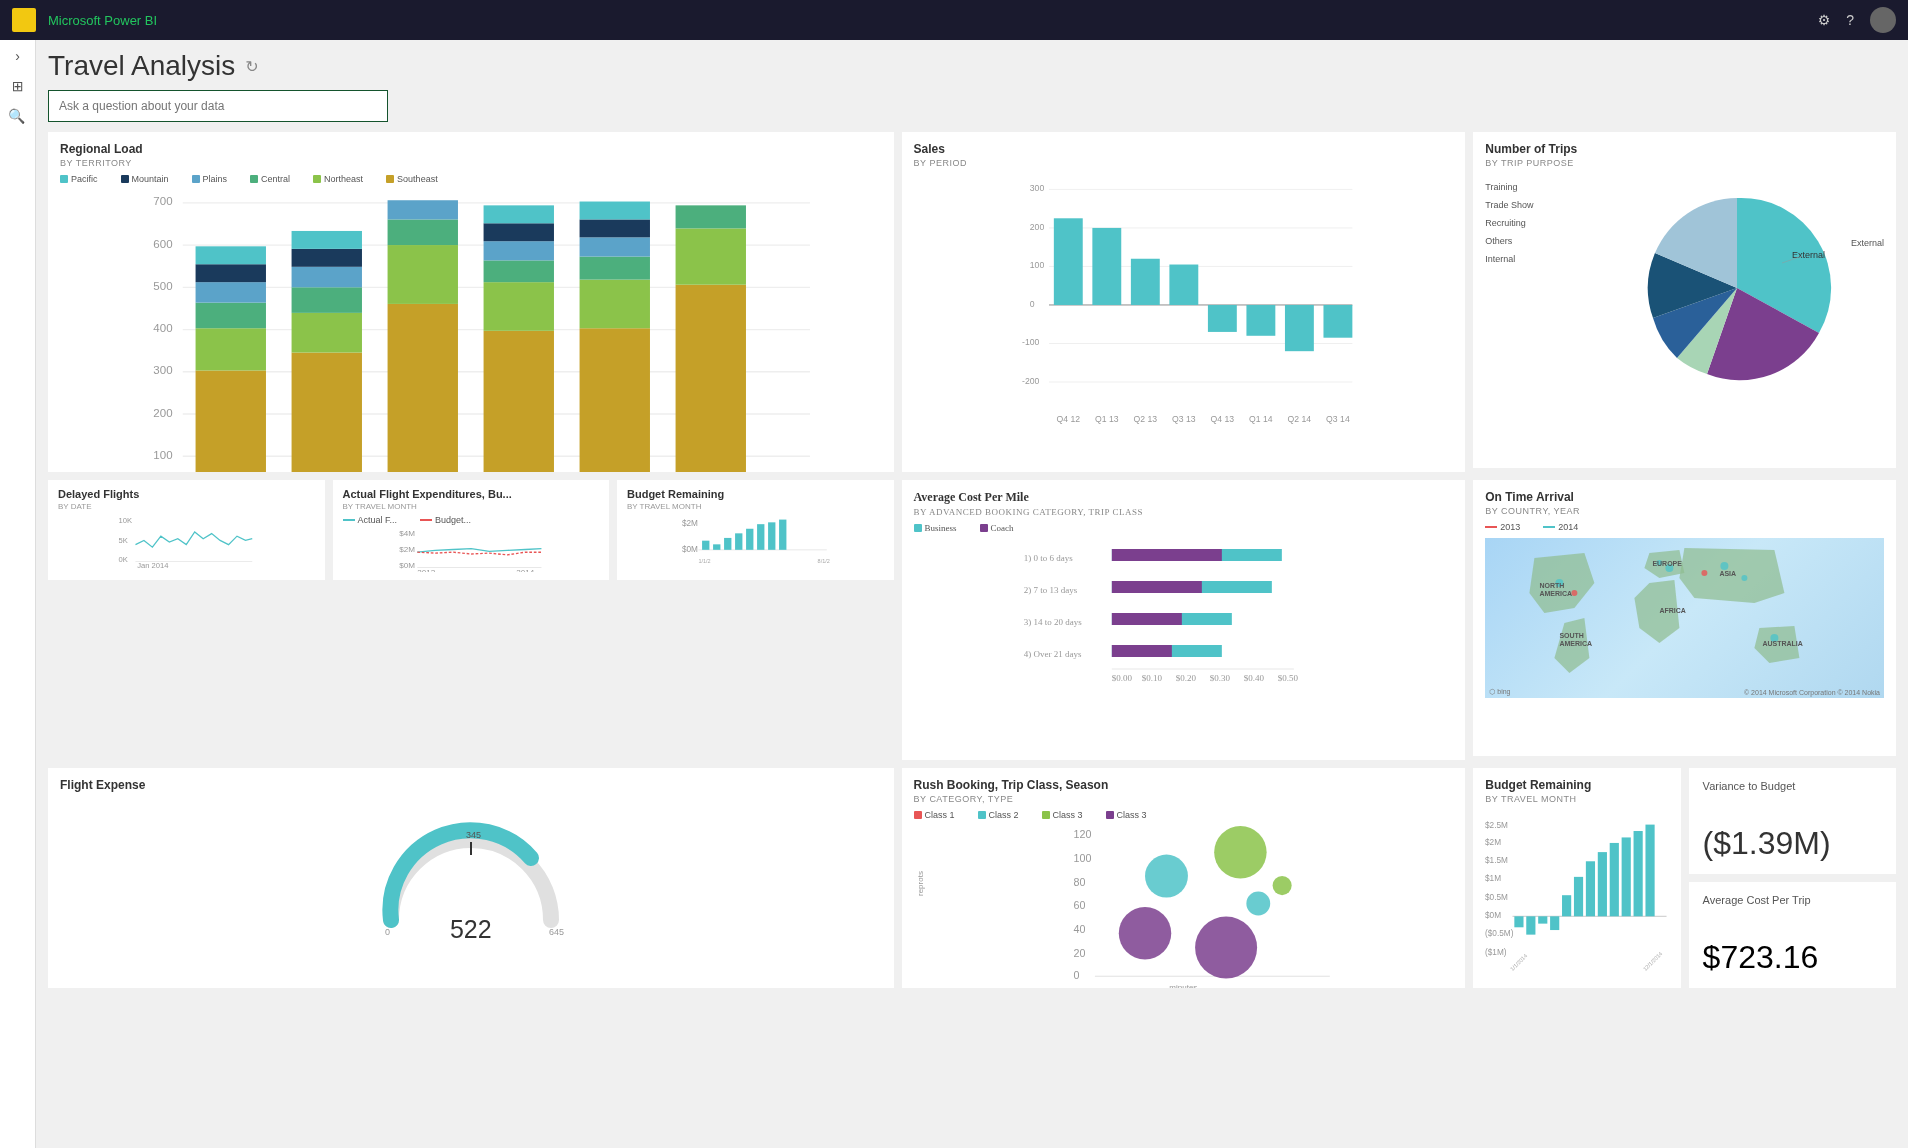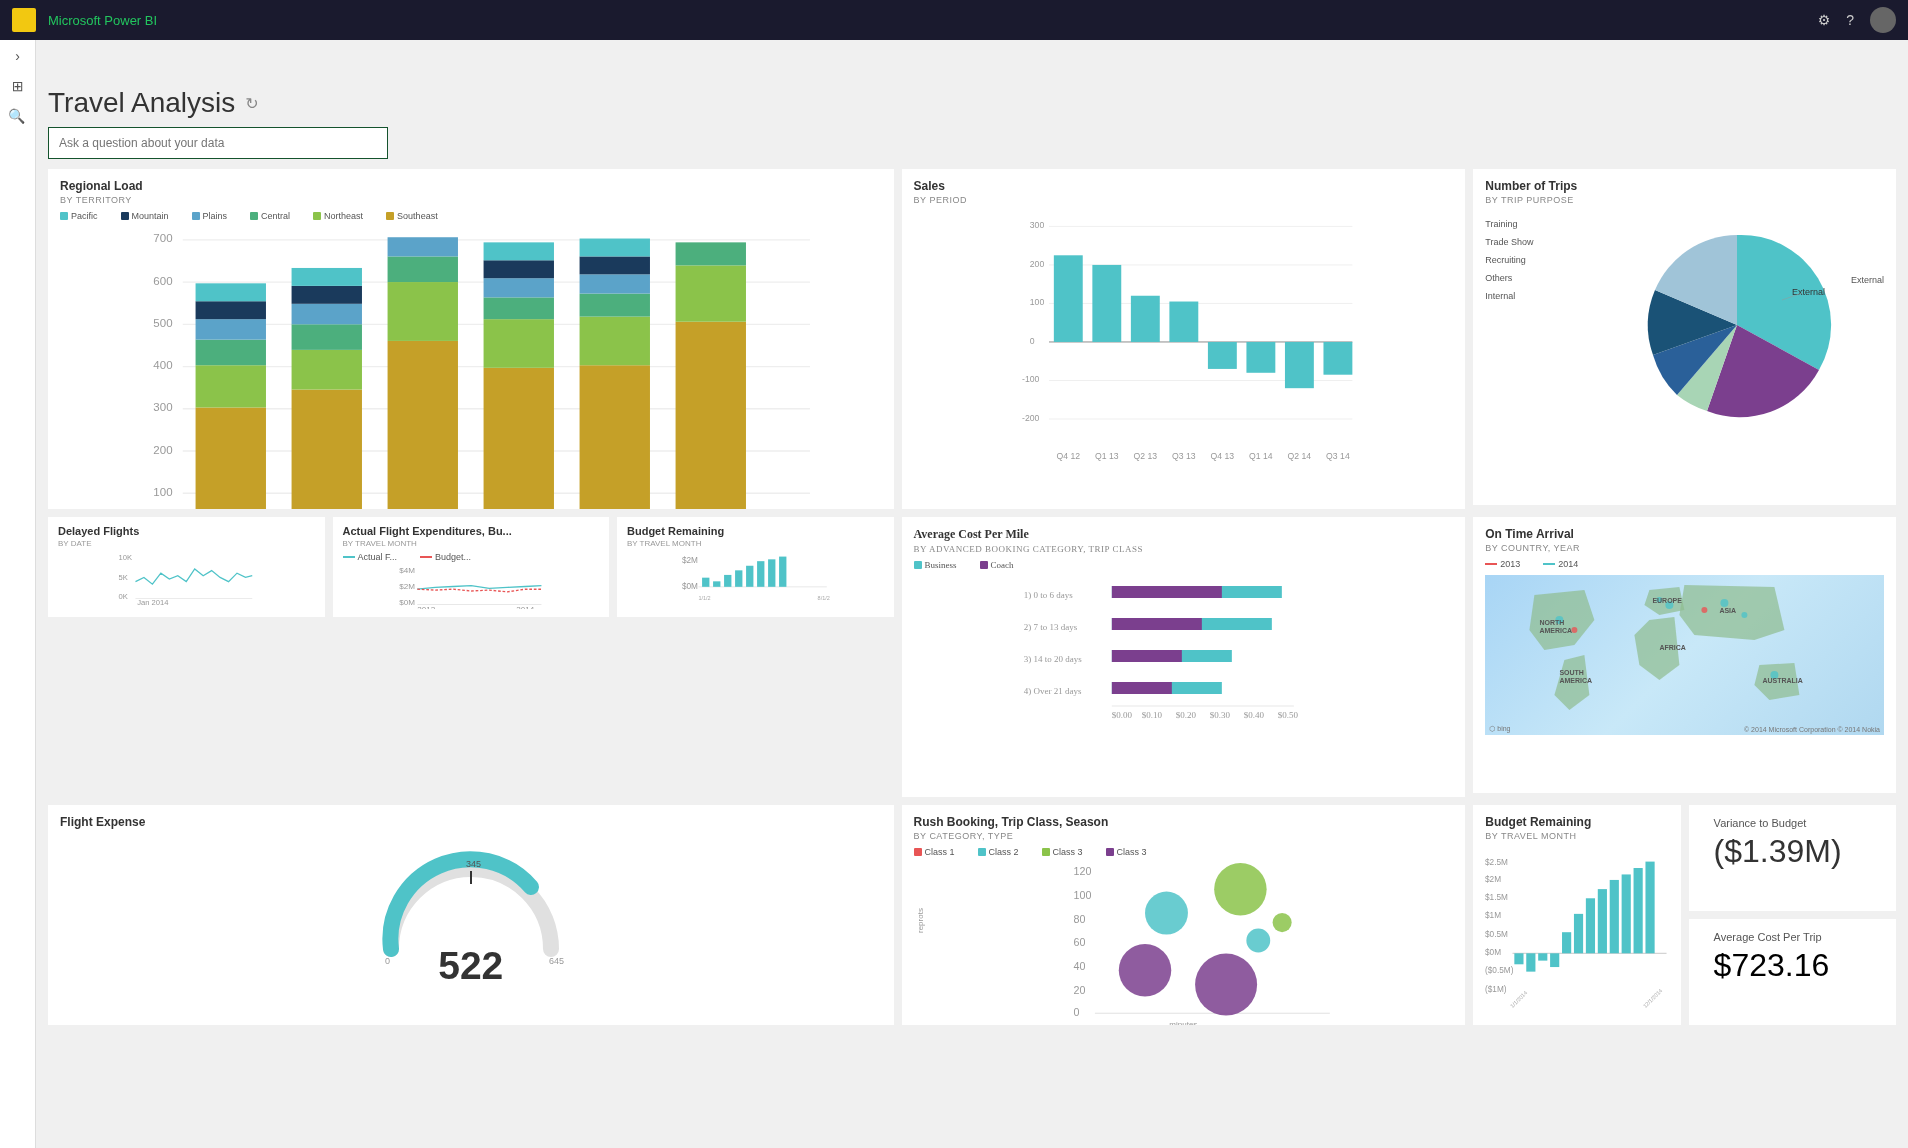--- a/index.html
+++ b/index.html
@@ -65,21 +65,20 @@
       font-size: 14px;
       cursor: pointer;
     }
 
     
     .main {
       flex: 1;
       overflow-y: auto;
       padding: 10px 12px;
       background: #f0f0f0;
-      margin-top: 37px;
     }
 
     
     .page-header {
       display: flex;
       align-items: center;
       gap: 10px;
       margin-bottom: 8px;
     }
     .page-title {
@@ -227,33 +226,33 @@
     
     .gauge-container {
       display: flex;
       flex-direction: column;
       align-items: center;
       justify-content: center;
       height: 170px;
       position: relative;
     }
     .gauge-number {
-      font-size: 39px;
-      font-weight: 700;
+      font-size: 25px;
+      font-weight: 400;
       color: #333;
       margin-top: -20px;
     }
 
     
     .big-number-card {
       background: white;
-      padding: 12px 25px;
+      padding: 12px 14px;
       display: flex;
       flex-direction: column;
-      justify-content: flex-start;
+      justify-content: space-between;
     }
     .big-number-label {
       font-size: 11px;
       color: #555;
       margin-bottom: 4px;
     }
     .big-number-value {
       font-size: 36px;
       font-weight: 300;
       color: #333;

